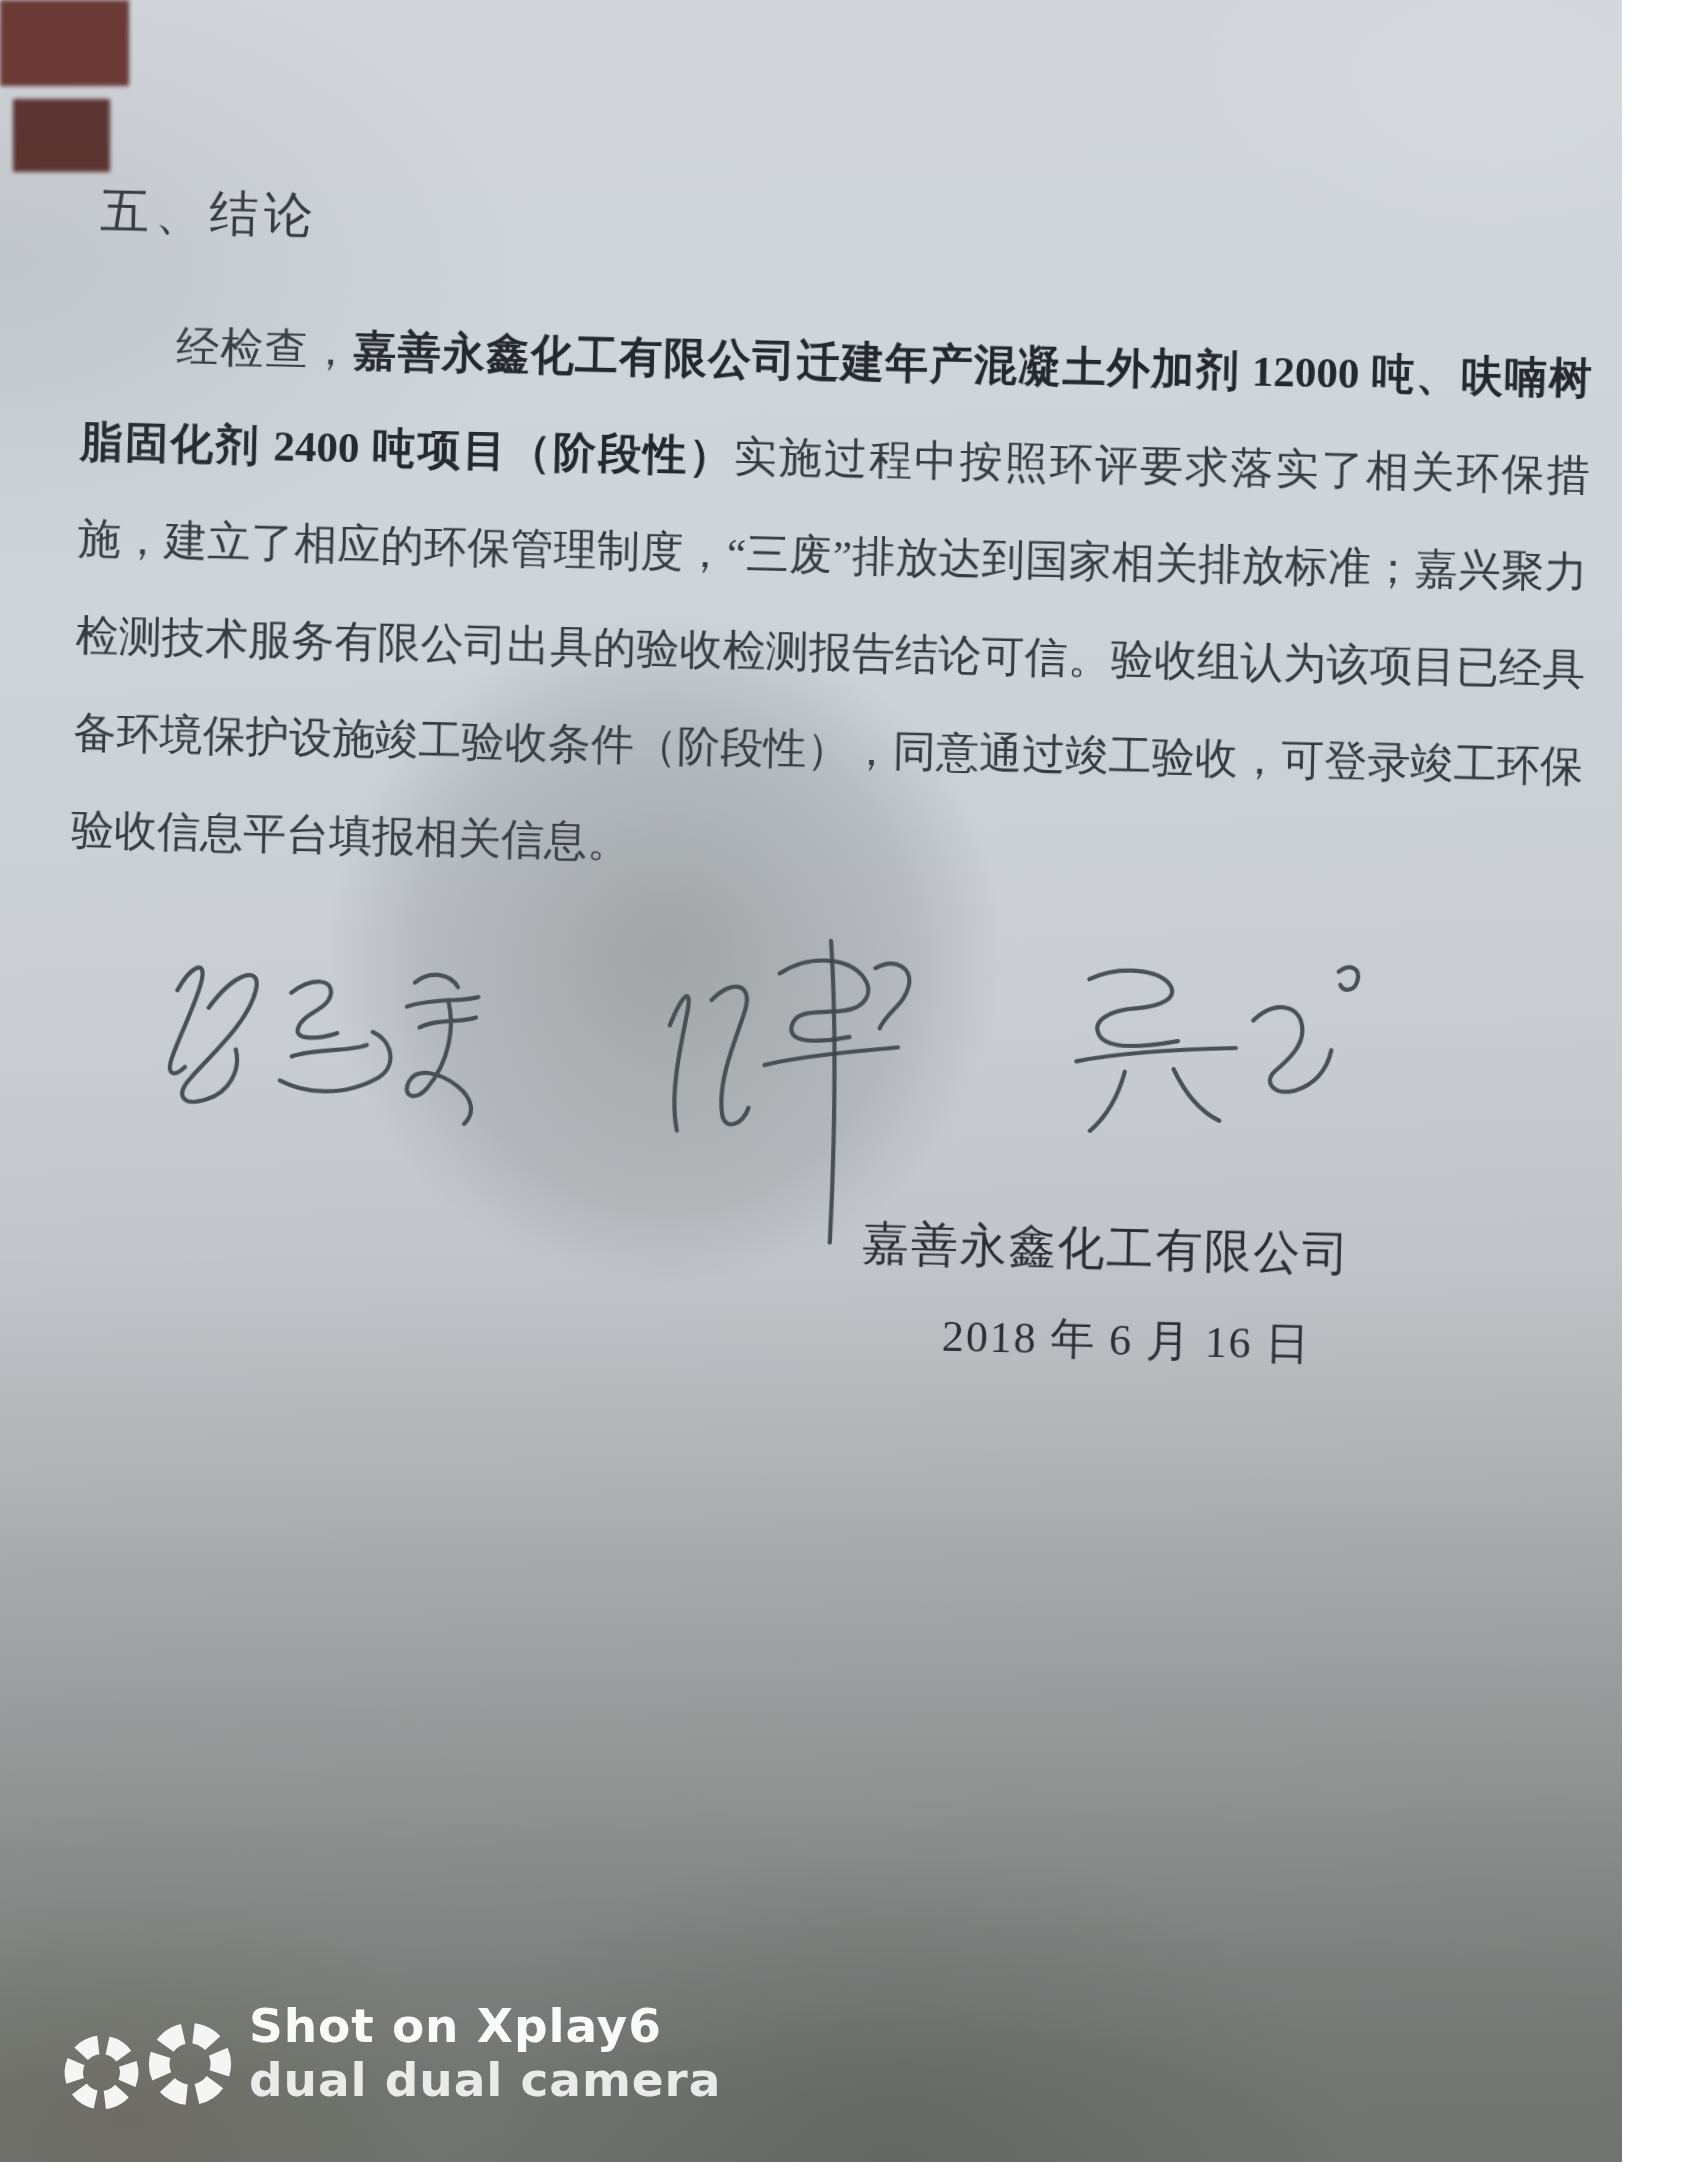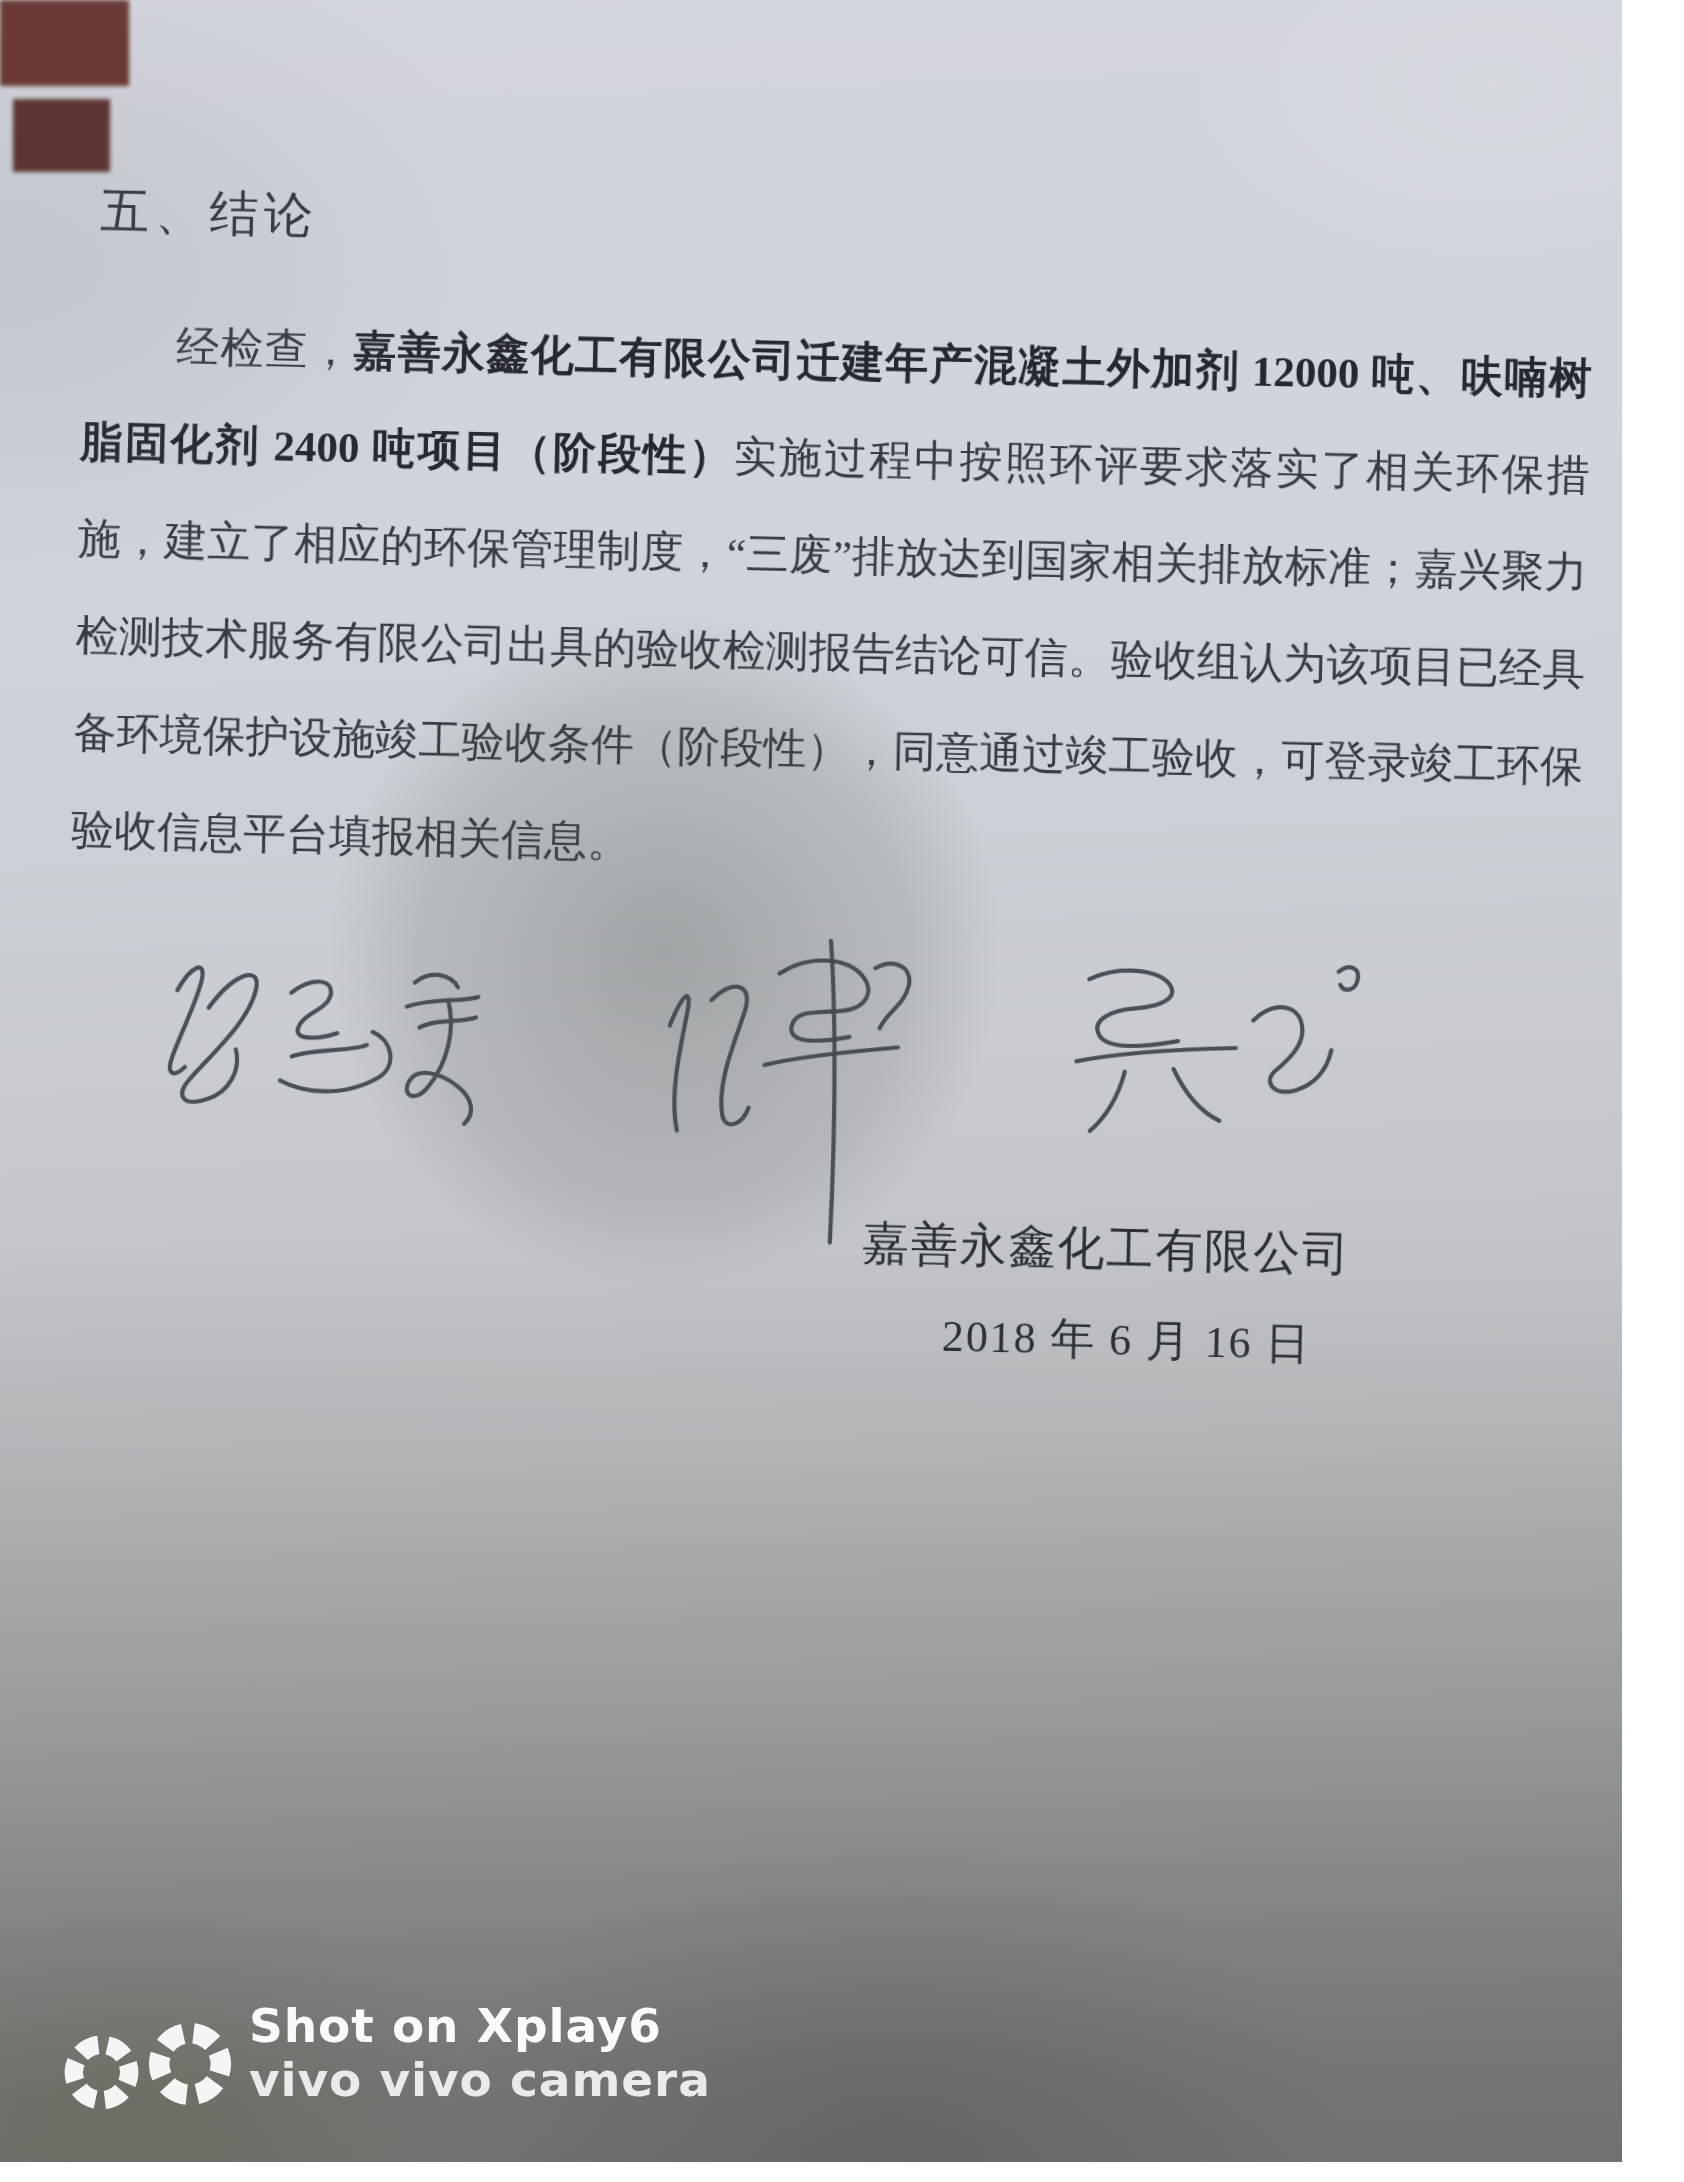--- a/index.html
+++ b/index.html
@@ -75,21 +75,21 @@
     <div class="shade"></div>
 
     <svg class="ap-icon" style="left:62px;top:2033px;transform:rotate(-18deg);" width="79" height="79" viewBox="0 0 60 60">
       <circle cx="30" cy="30" r="21" fill="none" stroke="#ffffff" stroke-width="14" stroke-dasharray="15 7" opacity="0.93"></circle>
     </svg>
     <svg class="ap-icon" style="left:146px;top:2020px;transform:rotate(36deg);" width="88" height="88" viewBox="0 0 60 60">
       <circle cx="30" cy="30" r="21" fill="none" stroke="#ffffff" stroke-width="14" stroke-dasharray="15 7" opacity="0.93"></circle>
     </svg>
     <div class="watermark-text">
       <div>Shot on Xplay6</div>
-      <div class="l2">vivo vivo camera</div>
+      <div class="l2">dual dual camera</div>
     </div>
 
     <div class="artifact" style="left:0;top:0;width:129px;height:86px;background:#5d2520;"></div>
     <div class="artifact" style="left:13px;top:99px;width:97px;height:73px;background:#4e211c;"></div>
 
   </div>
 </div>
 
 
 </body></html>

